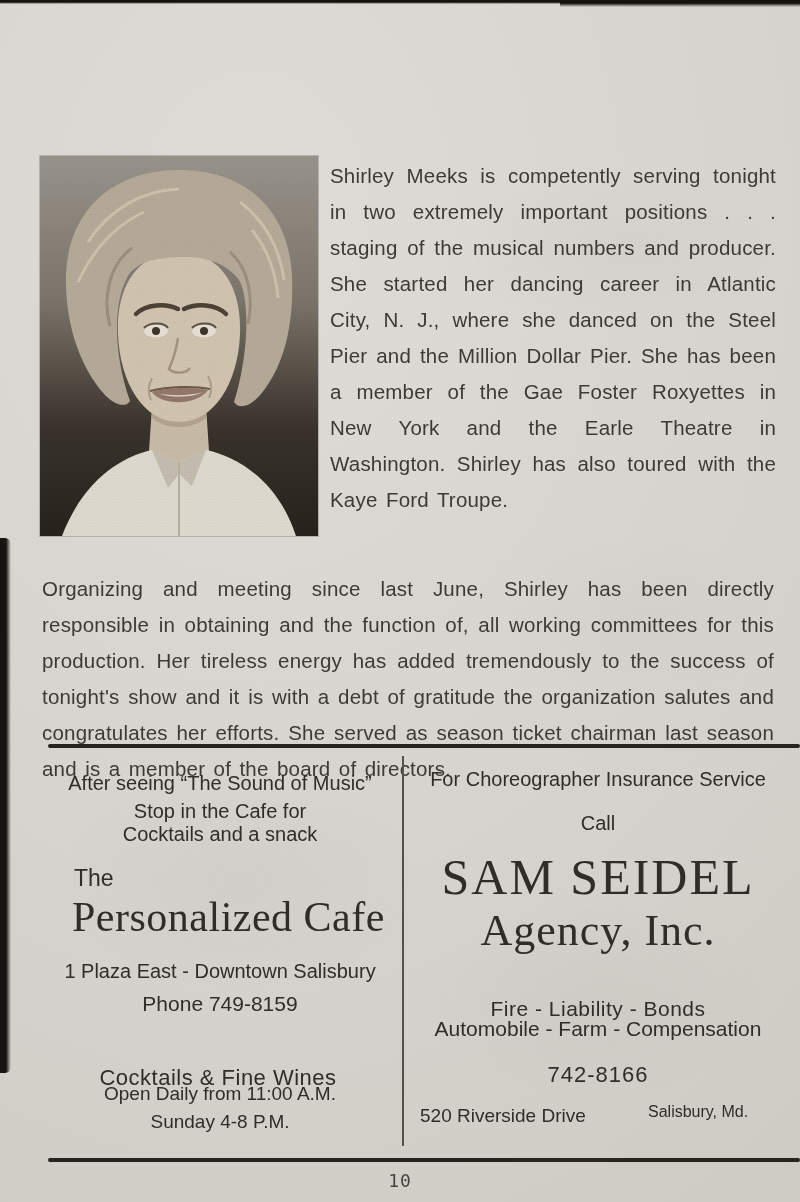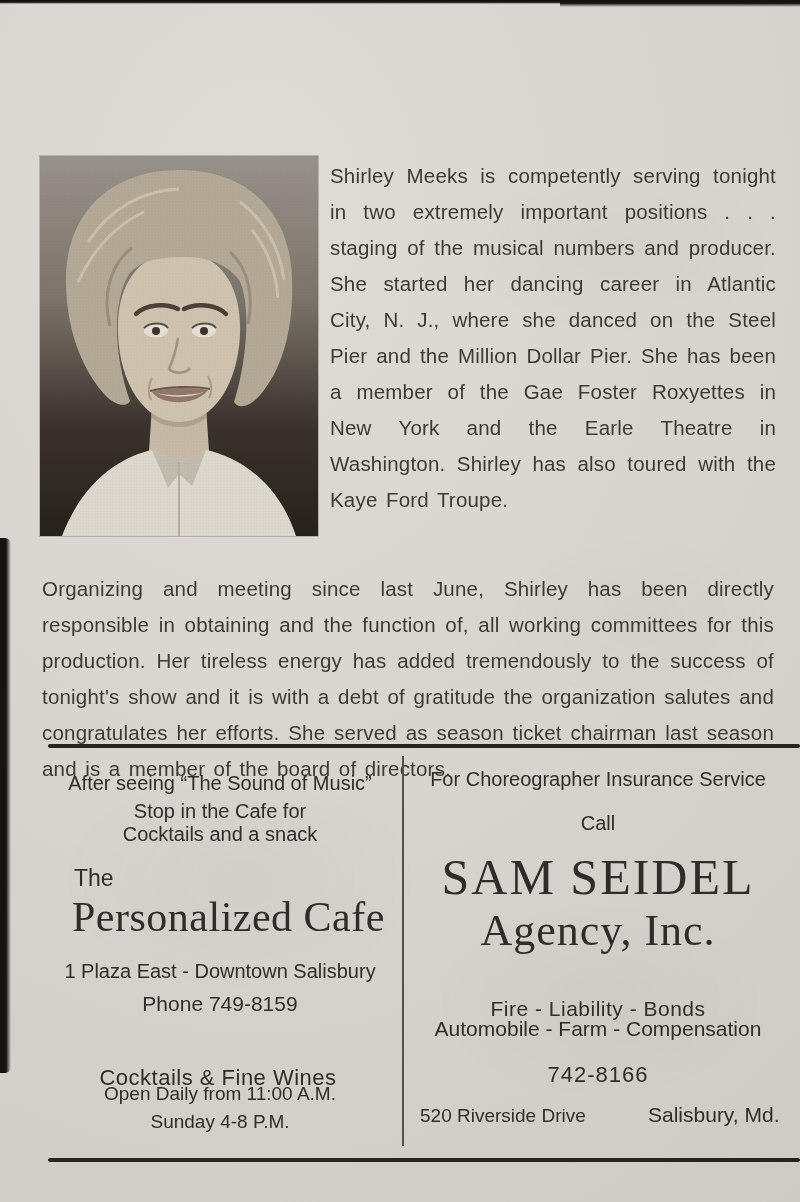--- a/index.html
+++ b/index.html
@@ -74,21 +74,21 @@
 
   
   .ss-tag{left:598px;top:768px;font-size:20px;}
   .ss-call{left:598px;top:812px;font-size:20px;}
   .ss-name1{left:598px;top:848px;font-size:50px;font-family:"Liberation Serif", serif;letter-spacing:2px;}
   .ss-name2{left:598px;top:905px;font-size:44px;font-family:"Liberation Serif", serif;letter-spacing:1px;}
   .ss-svc1{left:598px;top:997px;font-size:21px;letter-spacing:.5px;}
   .ss-svc2{left:598px;top:1017px;font-size:21px;}
   .ss-phone{left:598px;top:1062px;font-size:22px;letter-spacing:1px;}
   .ss-addr-l{left:420px;top:1105px;font-size:19px;}
-  .ss-addr-r{left:648px;top:1103px;font-size:21px;}
+  .ss-addr-r{left:648px;top:1103px;font-size:16px;}
 
   .page-number{
     position:absolute;left:0;top:1170px;width:800px;text-align:center;
     font-family:"DejaVu Sans Mono", monospace;
     font-size:18px;color:#46443f;letter-spacing:1px;
   }
 </style>
 </head>
 <body>
 
@@ -178,13 +178,14 @@
     <div class="ad-line center ss-call">Call</div>
     <div class="ad-line center ss-name1">SAM SEIDEL</div>
     <div class="ad-line center ss-name2">Agency, Inc.</div>
     <div class="ad-line center ss-svc1">Fire - Liability - Bonds</div>
     <div class="ad-line center ss-svc2">Automobile - Farm - Compensation</div>
     <div class="ad-line center ss-phone">742-8166</div>
     <div class="ad-line ss-addr-l">520 Riverside Drive</div>
     <div class="ad-line ss-addr-r">Salisbury, Md.</div>
   </div>
 
+  <div class="page-number">10</div>
 </div>
 
 </body></html>

